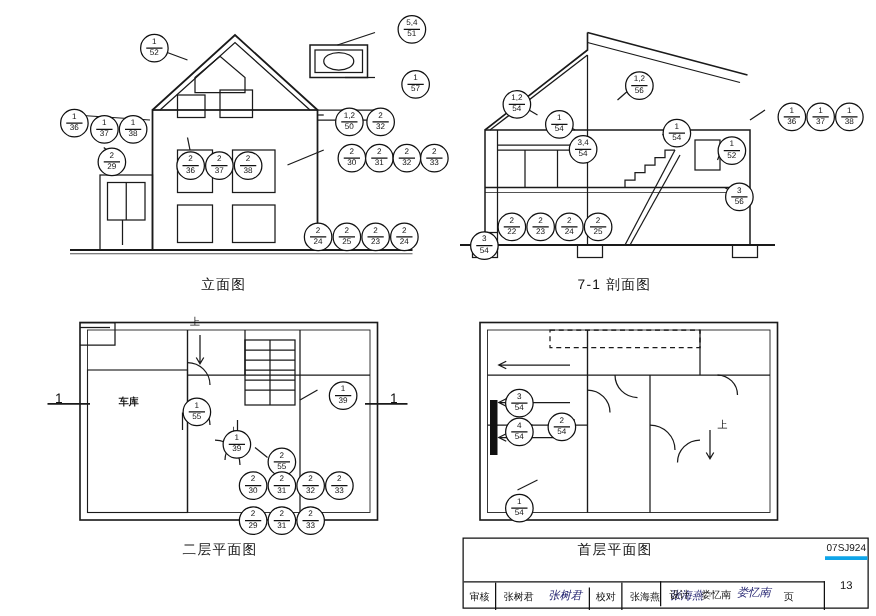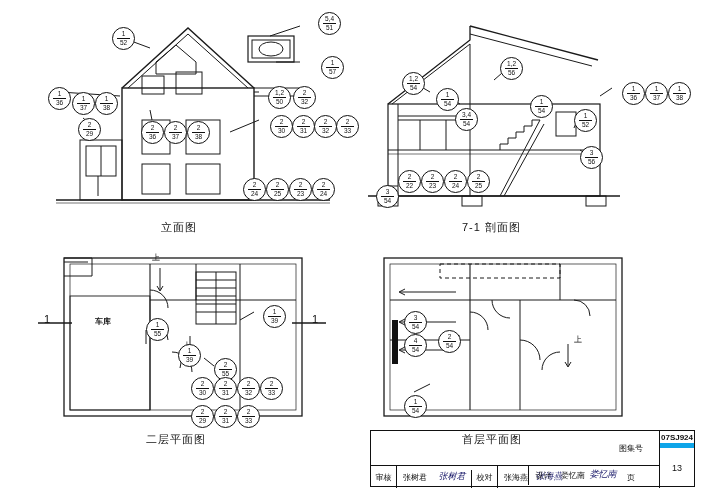--- a/index.html
+++ b/index.html
@@ -456,22 +456,21 @@
         <div class="b">54</div>
       </div>
       <div class="bub" style="left: 404px; top: 395px;">
         <div class="t">1</div>
         <div class="sep"></div>
         <div class="b">54</div>
       </div>
     </div>
 
   <div class="tb" style="left:370px;top:430px;width:325px;height:57px;">
-    <div style="position:absolute;left:232px;top:0;width:57px;height:34px;border-right:1px solid #111;box-sizing:border-box;display:flex;align-items:center;justify-content:center;font-size:8px;">图集号</div>
-    <div style="position:absolute;left:289px;top:0;width:34px;height:17px;border-bottom:5px solid #0ea5e9;box-sizing:border-box;display:flex;align-items:center;justify-content:center;font-size:8px;font-weight:bold;">07SJ924</div>
+    <div style="position:absolute;left:289px;top:0;width:34px;height:17px;border-bottom:3px solid #0ea5e9;box-sizing:border-box;display:flex;align-items:center;justify-content:center;font-size:8px;">07SJ924</div>
     <div style="position:absolute;left:232px;top:34px;width:57px;height:23px;border-right:1px solid #111;border-top:1px solid #111;box-sizing:border-box;display:flex;align-items:center;justify-content:center;font-size:8px;">页</div>
     <div style="position:absolute;left:289px;top:17px;width:34px;height:40px;box-sizing:border-box;display:flex;align-items:center;justify-content:center;font-size:9px;">13</div>
 
     <div style="position:absolute;left:0;top:34px;width:232px;height:23px;border-top:1px solid #111;box-sizing:border-box;">
       <div style="position:absolute;left:0;top:0;width:26px;height:22px;display:flex;align-items:center;justify-content:center;font-size:8px;border-right:1px solid #111;box-sizing:border-box;">审核</div>
       <div style="position:absolute;left:26px;top:0;width:36px;height:22px;display:flex;align-items:center;justify-content:center;font-size:8px;">张树君</div>
       <div class="sig" style="position:absolute;left:62px;top:4px;width:38px;text-align:center;border-right:1px solid #111;height:18px;">张树君</div>
 
       <div style="position:absolute;left:101px;top:0;width:26px;height:22px;display:flex;align-items:center;justify-content:center;font-size:8px;border-right:1px solid #111;box-sizing:border-box;">校对</div>
       <div style="position:absolute;left:127px;top:0;width:36px;height:22px;display:flex;align-items:center;justify-content:center;font-size:8px;">张海燕</div>

